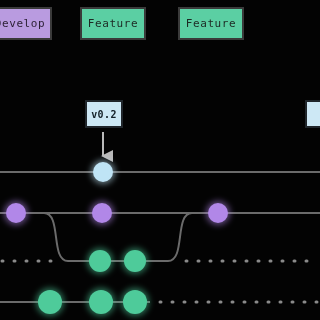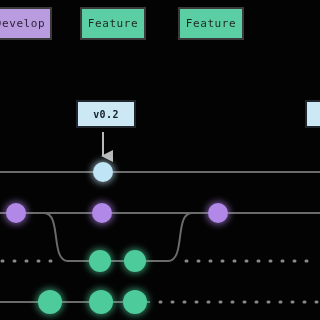--- a/index.html
+++ b/index.html
@@ -71,21 +71,21 @@
   </div>
 
   <div class="legend-box" style="left:80px; top:7px; width:66px; height:33px; background:#5bcfa3;">
     <span>Feature</span>
   </div>
 
   <div class="legend-box" style="left:178px; top:7px; width:66px; height:33px; background:#5bcfa3;">
     <span>Feature</span>
   </div>
 
-  <div class="tag-box" style="left:76px; top:100px; width:60px; height:28px; background:#cde8f5;">
+  <div class="tag-box" style="left:85px; top:100px; width:38px; height:28px; background:#cde8f5;">
     <span>v0.2</span>
   </div>
 
   <div class="tag-box" style="left:305px; top:100px; width:38px; height:28px; background:#cde8f5;">
     <span></span>
   </div>
 
   <svg class="graph" viewBox="0 0 320 320">
     <defs>
       <marker id="arrowhead" markerWidth="6" markerHeight="6" refX="3" refY="5" orient="auto" markerUnits="strokeWidth">

